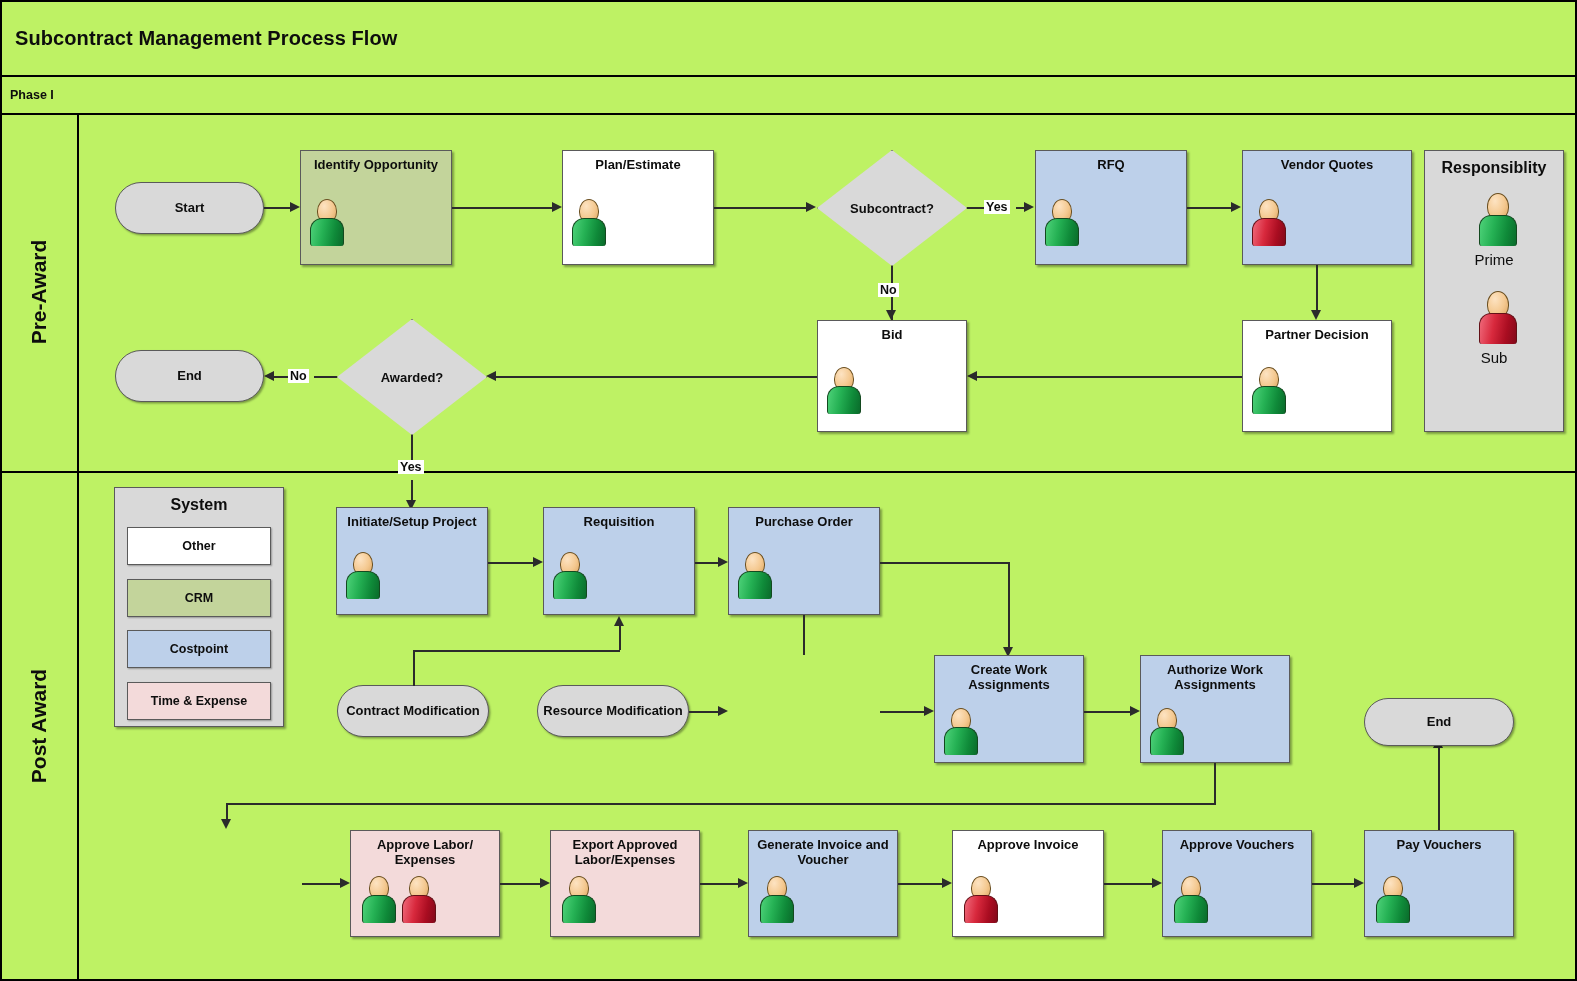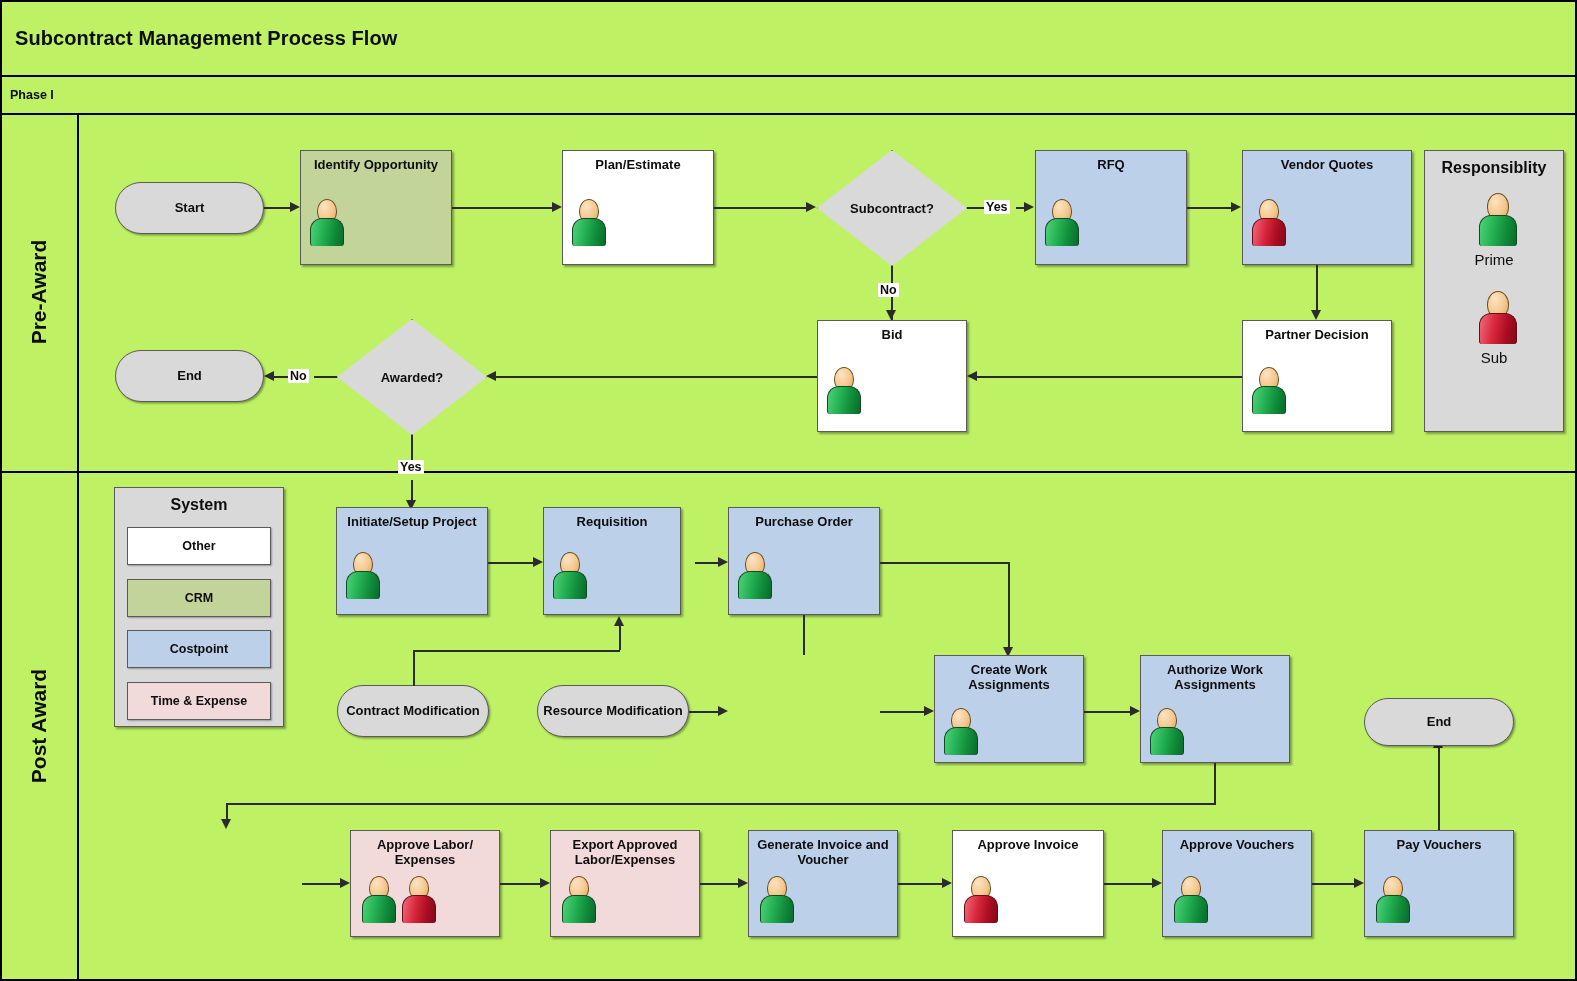--- a/index.html
+++ b/index.html
@@ -239,21 +239,21 @@
   <div class="node rect-cp" style="left:334px;top:505px;width:152px;height:108px;">
     <div class="lbl">Initiate/Setup Project</div>
     <div class="person green" style="left:8px;top:44px;">
       <div class="head"></div>
         <div class="body"></div>
       </div>
   </div>
   <div class="ln lnh" style="left:486px;top:560px;width:45px;"></div>
   <div class="arw r" style="left:531px;top:555px;"></div>
 
-  <div class="node rect-cp" style="left:541px;top:505px;width:138px;height:108px;">
+  <div class="node rect-cp" style="left:541px;top:505px;width:152px;height:108px;">
     <div class="lbl">Requisition</div>
     <div class="person green" style="left:8px;top:44px;">
       <div class="head"></div>
         <div class="body"></div>
       </div>
   </div>
   <div class="ln lnh" style="left:693px;top:560px;width:23px;"></div>
   <div class="arw r" style="left:716px;top:555px;"></div>
 
   <div class="node rect-cp" style="left:726px;top:505px;width:152px;height:108px;">

